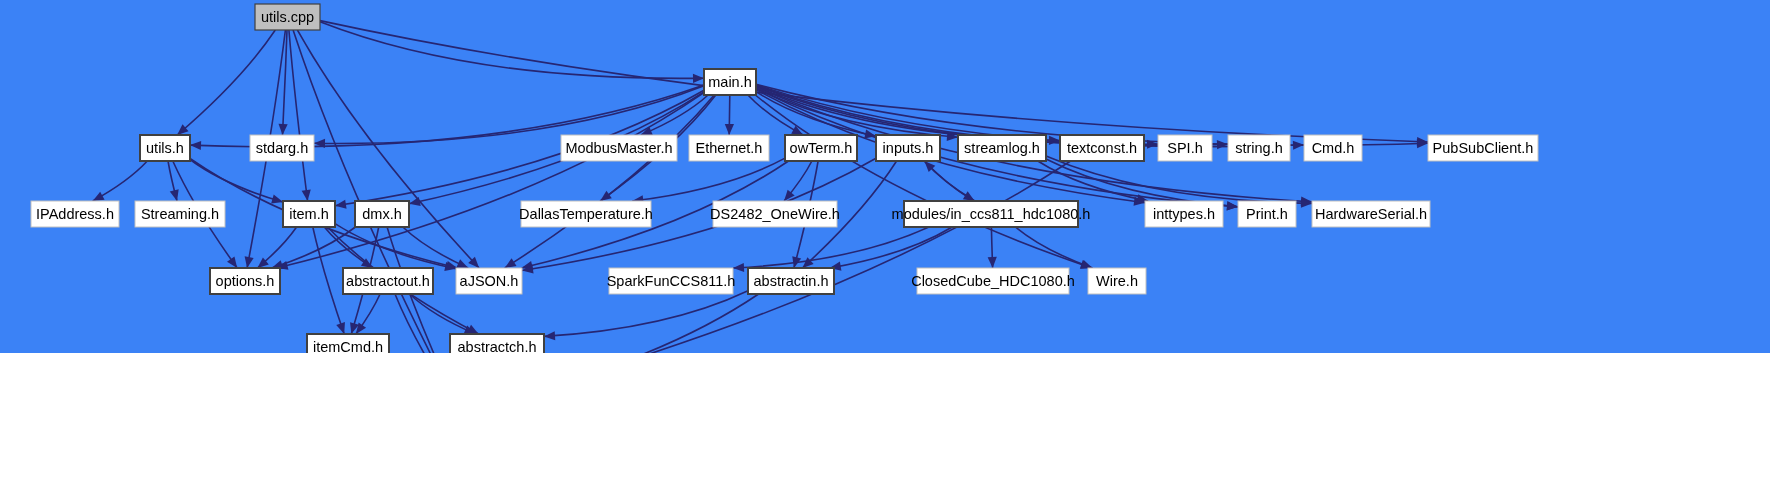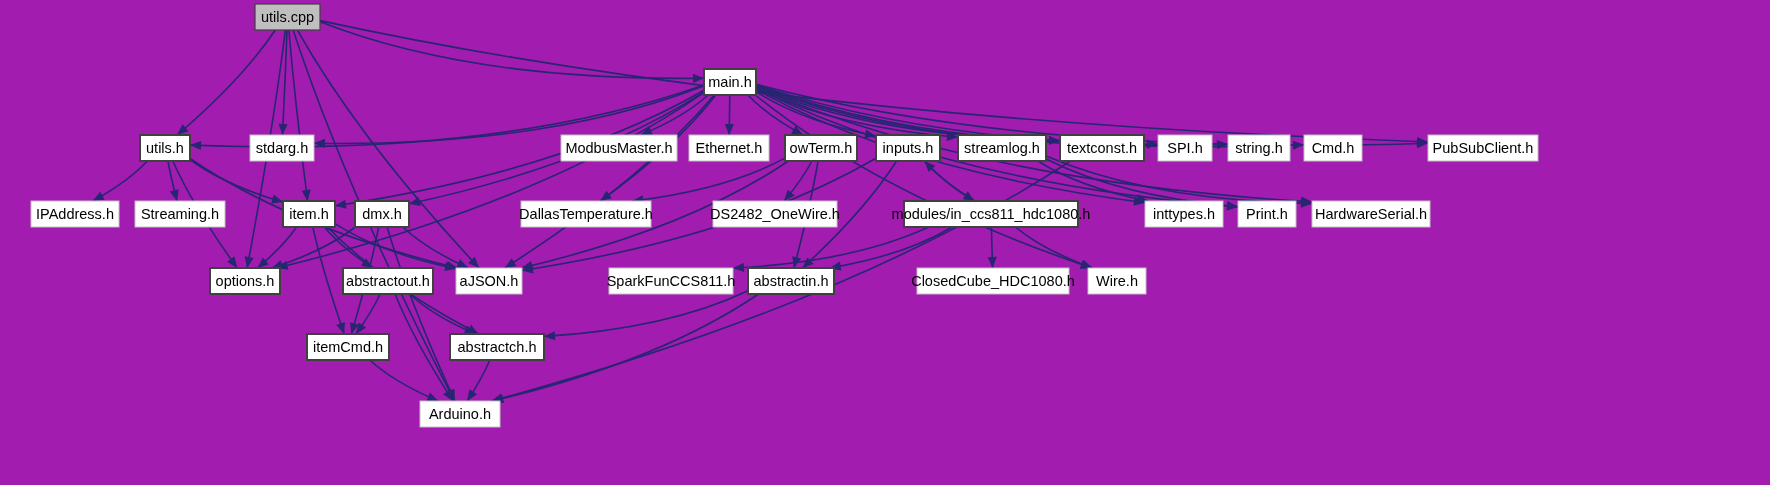--- a/index.html
+++ b/index.html
@@ -6,22 +6,22 @@
     margin: 0;
     padding: 0;
     background: #ffffff;
   }
   body {
     font-family: "Liberation Sans", sans-serif;
   }
   #graph-root {
     position: relative;
     width: 1770px;
-    height: 485px;
-    background: #a21caf;
+    height: 353px;
+    background: #3b82f6;
     overflow: hidden;
   }
   svg#graph-svg {
     position: absolute;
     left: 0;
     top: 0;
     width: 1770px;
     height: 485px;
     display: block;
   }

